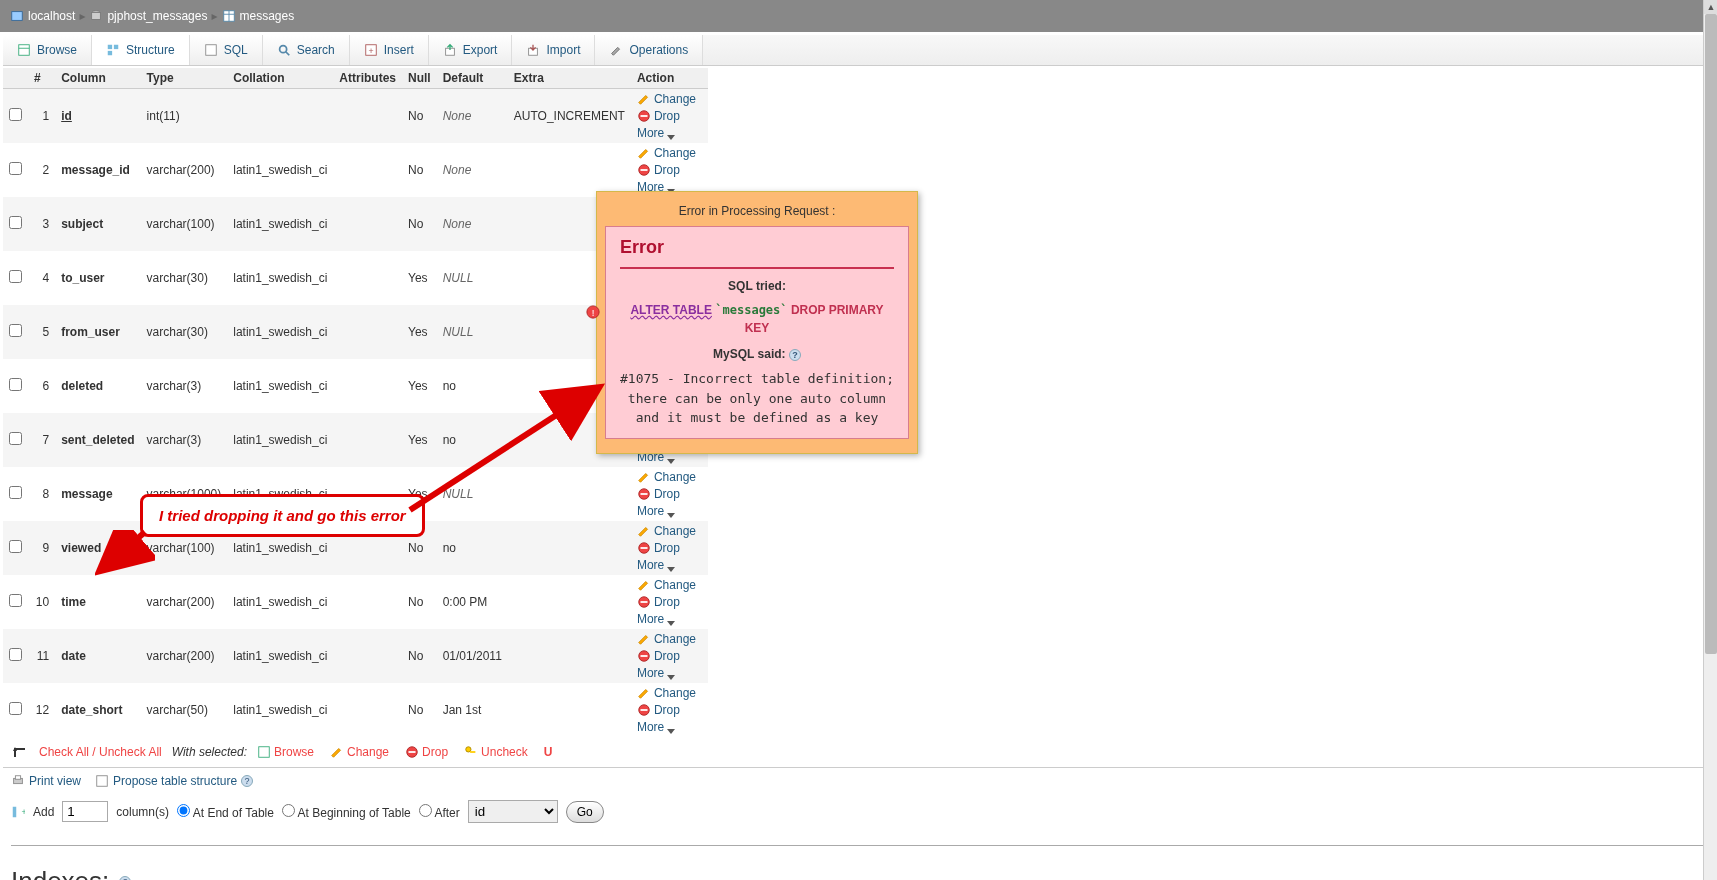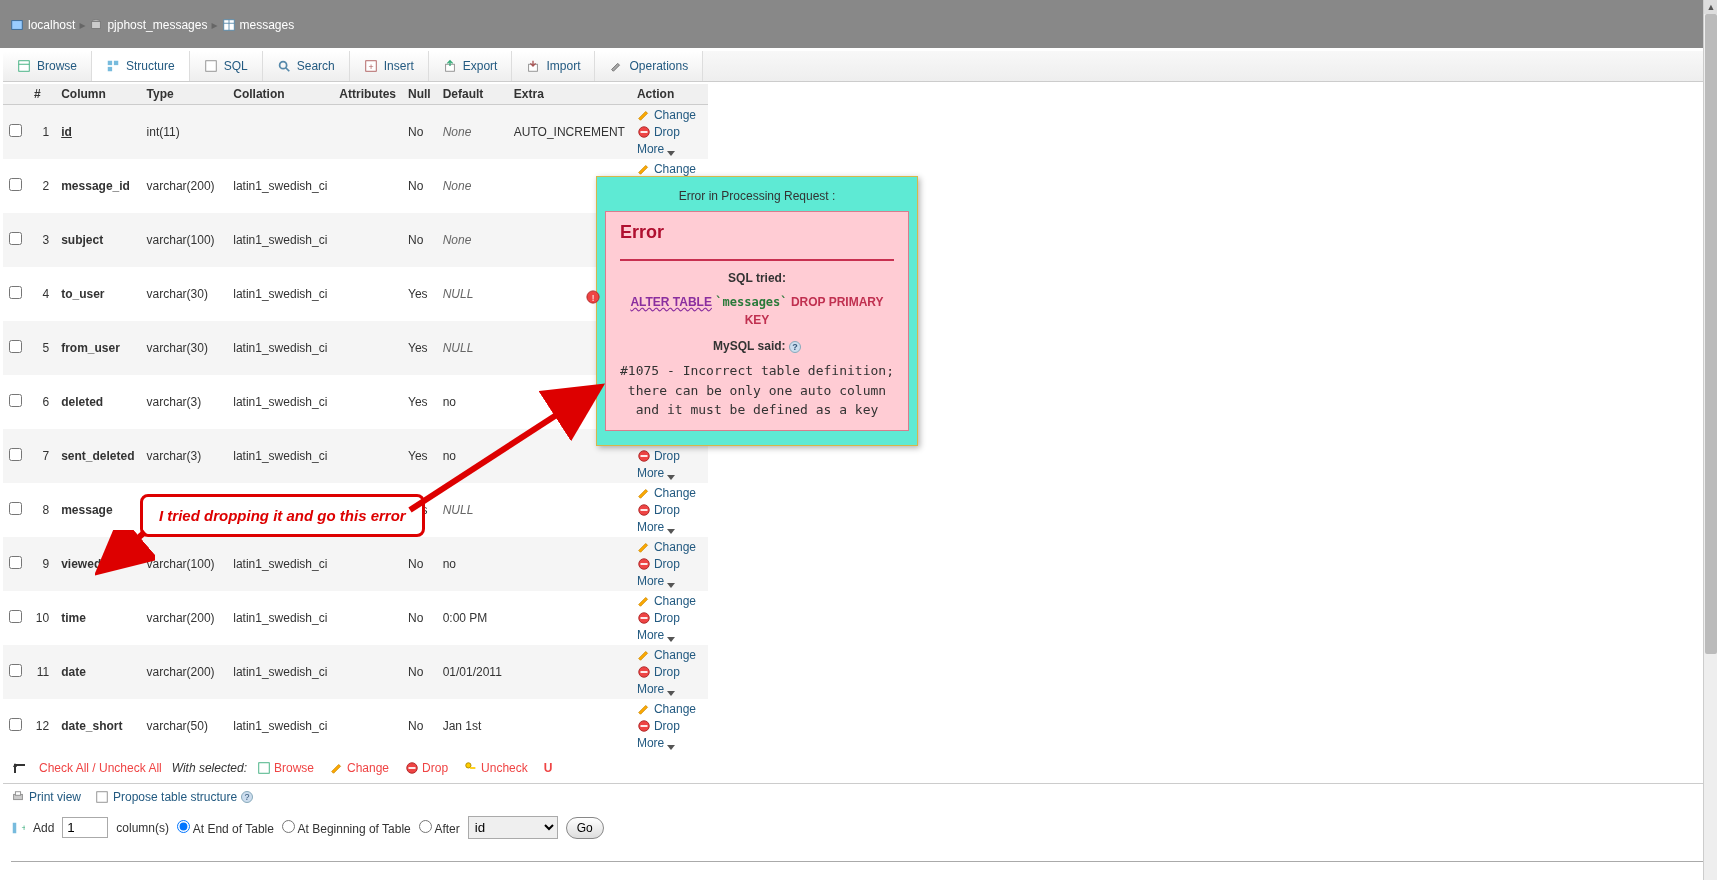--- a/index.html
+++ b/index.html
@@ -1,17 +1,17 @@
 <!DOCTYPE html>
 <html><head>
 <meta charset="utf-8">
 <style>
 * { box-sizing: border-box; margin: 0; padding: 0; }
 body { font-family: Arial, sans-serif; font-size: 12px; color: #333; background: #fff; width: 1717px; position: relative; }
-.top-bar { background: #888; height: 48px; display: flex; align-items: flex-end; padding: 16px 10px; gap: 4px; color: #fff; }
+.top-bar { background: #888; height: 32px; display: flex; align-items: center; padding: 10px 10px; gap: 4px; color: #fff; }
 .top-bar .crumb { color: #fff; text-decoration: none; display: flex; align-items: center; gap: 4px; }
 .top-bar .sep { color: #666; }
 .icon-small { width: 14px; height: 14px; display: inline-block; }
 .main-area { margin: 3px 3px 0 3px; background: #fff; }
 .tabs { display: flex; border-bottom: 1px solid #ccc; background: linear-gradient(#f8f8f8,#eee); }
 .tab { padding: 8px 14px; display: flex; align-items: center; gap: 6px; cursor: pointer; border-right: 1px solid #ddd; background: linear-gradient(#fff,#eee); }
 .tab.active { background: #fff; }
 .tab a { color: #235a81; text-decoration: none; }
 table.struct { border-collapse: collapse; width: 705px; margin-top: 2px; }
 table.struct th { text-align: left; padding: 3px 6px; font-weight: bold; background: #f0f0f0; border-bottom: 1px solid #ccc; }
@@ -29,24 +29,24 @@
 .italic { font-style: italic; }
 .print-row { padding: 6px 8px; display: flex; align-items: center; gap: 14px; }
 .print-row a { color: #235a81; text-decoration: none; display: flex; align-items: center; gap: 4px; }
 .add-row { padding: 6px 8px; display: flex; align-items: center; gap: 8px; }
 .add-row input[type=text] { width: 46px; padding: 2px 4px; border: 1px solid #aaa; }
 .add-row select { width: 90px; border: 1px solid #aaa; padding: 2px; }
 .go-btn { padding: 3px 10px; border-radius: 12px; border: 1px solid #888; background: linear-gradient(#fff,#ddd); cursor: pointer; font-size: 12px; }
 hr { margin: 16px 8px; border: none; border-top: 1px solid #aaa; }
 .section-h { font-size: 26px; font-weight: normal; padding: 4px 8px; display: flex; align-items: center; gap: 10px; }
 
-.popup { position: absolute; left: 596px; top: 176px; width: 322px; background: #5eead4; border: 1px solid #d4b84a; box-shadow: 2px 2px 6px rgba(0,0,0,.3); padding: 8px 8px 14px 8px; }
+.popup { position: absolute; left: 596px; top: 191px; width: 322px; background: #fdba74; border: 1px solid #d4b84a; box-shadow: 2px 2px 6px rgba(0,0,0,.3); padding: 8px 8px 14px 8px; }
 .popup .title { text-align: center; padding: 4px 0 8px 0; color: #333; font-size: 12px; }
 .popup .inner { background: #ffccd4; border: 1px solid #d87d8e; padding: 10px 14px; position: relative; }
-.popup .inner h3 { color: #b01030; font-size: 18px; border-bottom: 2px solid #c83050; padding-bottom: 16px; margin-bottom: 10px; font-weight: bold; }
+.popup .inner h3 { color: #b01030; font-size: 18px; border-bottom: 2px solid #c83050; padding-bottom: 9px; margin-bottom: 10px; font-weight: bold; }
 .popup .center { text-align: center; }
 .popup .sql-label { font-weight: bold; margin: 4px 0 8px 0; }
 .popup .sql-text { font-weight: bold; color: #8a2e9f; margin-bottom: 10px; line-height: 1.5; }
 .popup .sql-text .alter { color: #8a2e9f; text-decoration: underline; text-decoration-style: wavy; text-align: right; }
 .popup .sql-text .tbl { color: #2a7a3a; font-family: monospace; }
 .popup .sql-text .drop { color: #c03050; }
 .popup .mysql-said { font-weight: bold; margin: 8px 0; }
 .popup .err-msg { font-family: monospace; font-size: 13px; line-height: 1.5; }
 .popup .err-icon { position: absolute; left: -20px; top: 78px; width: 14px; height: 14px; }
 

